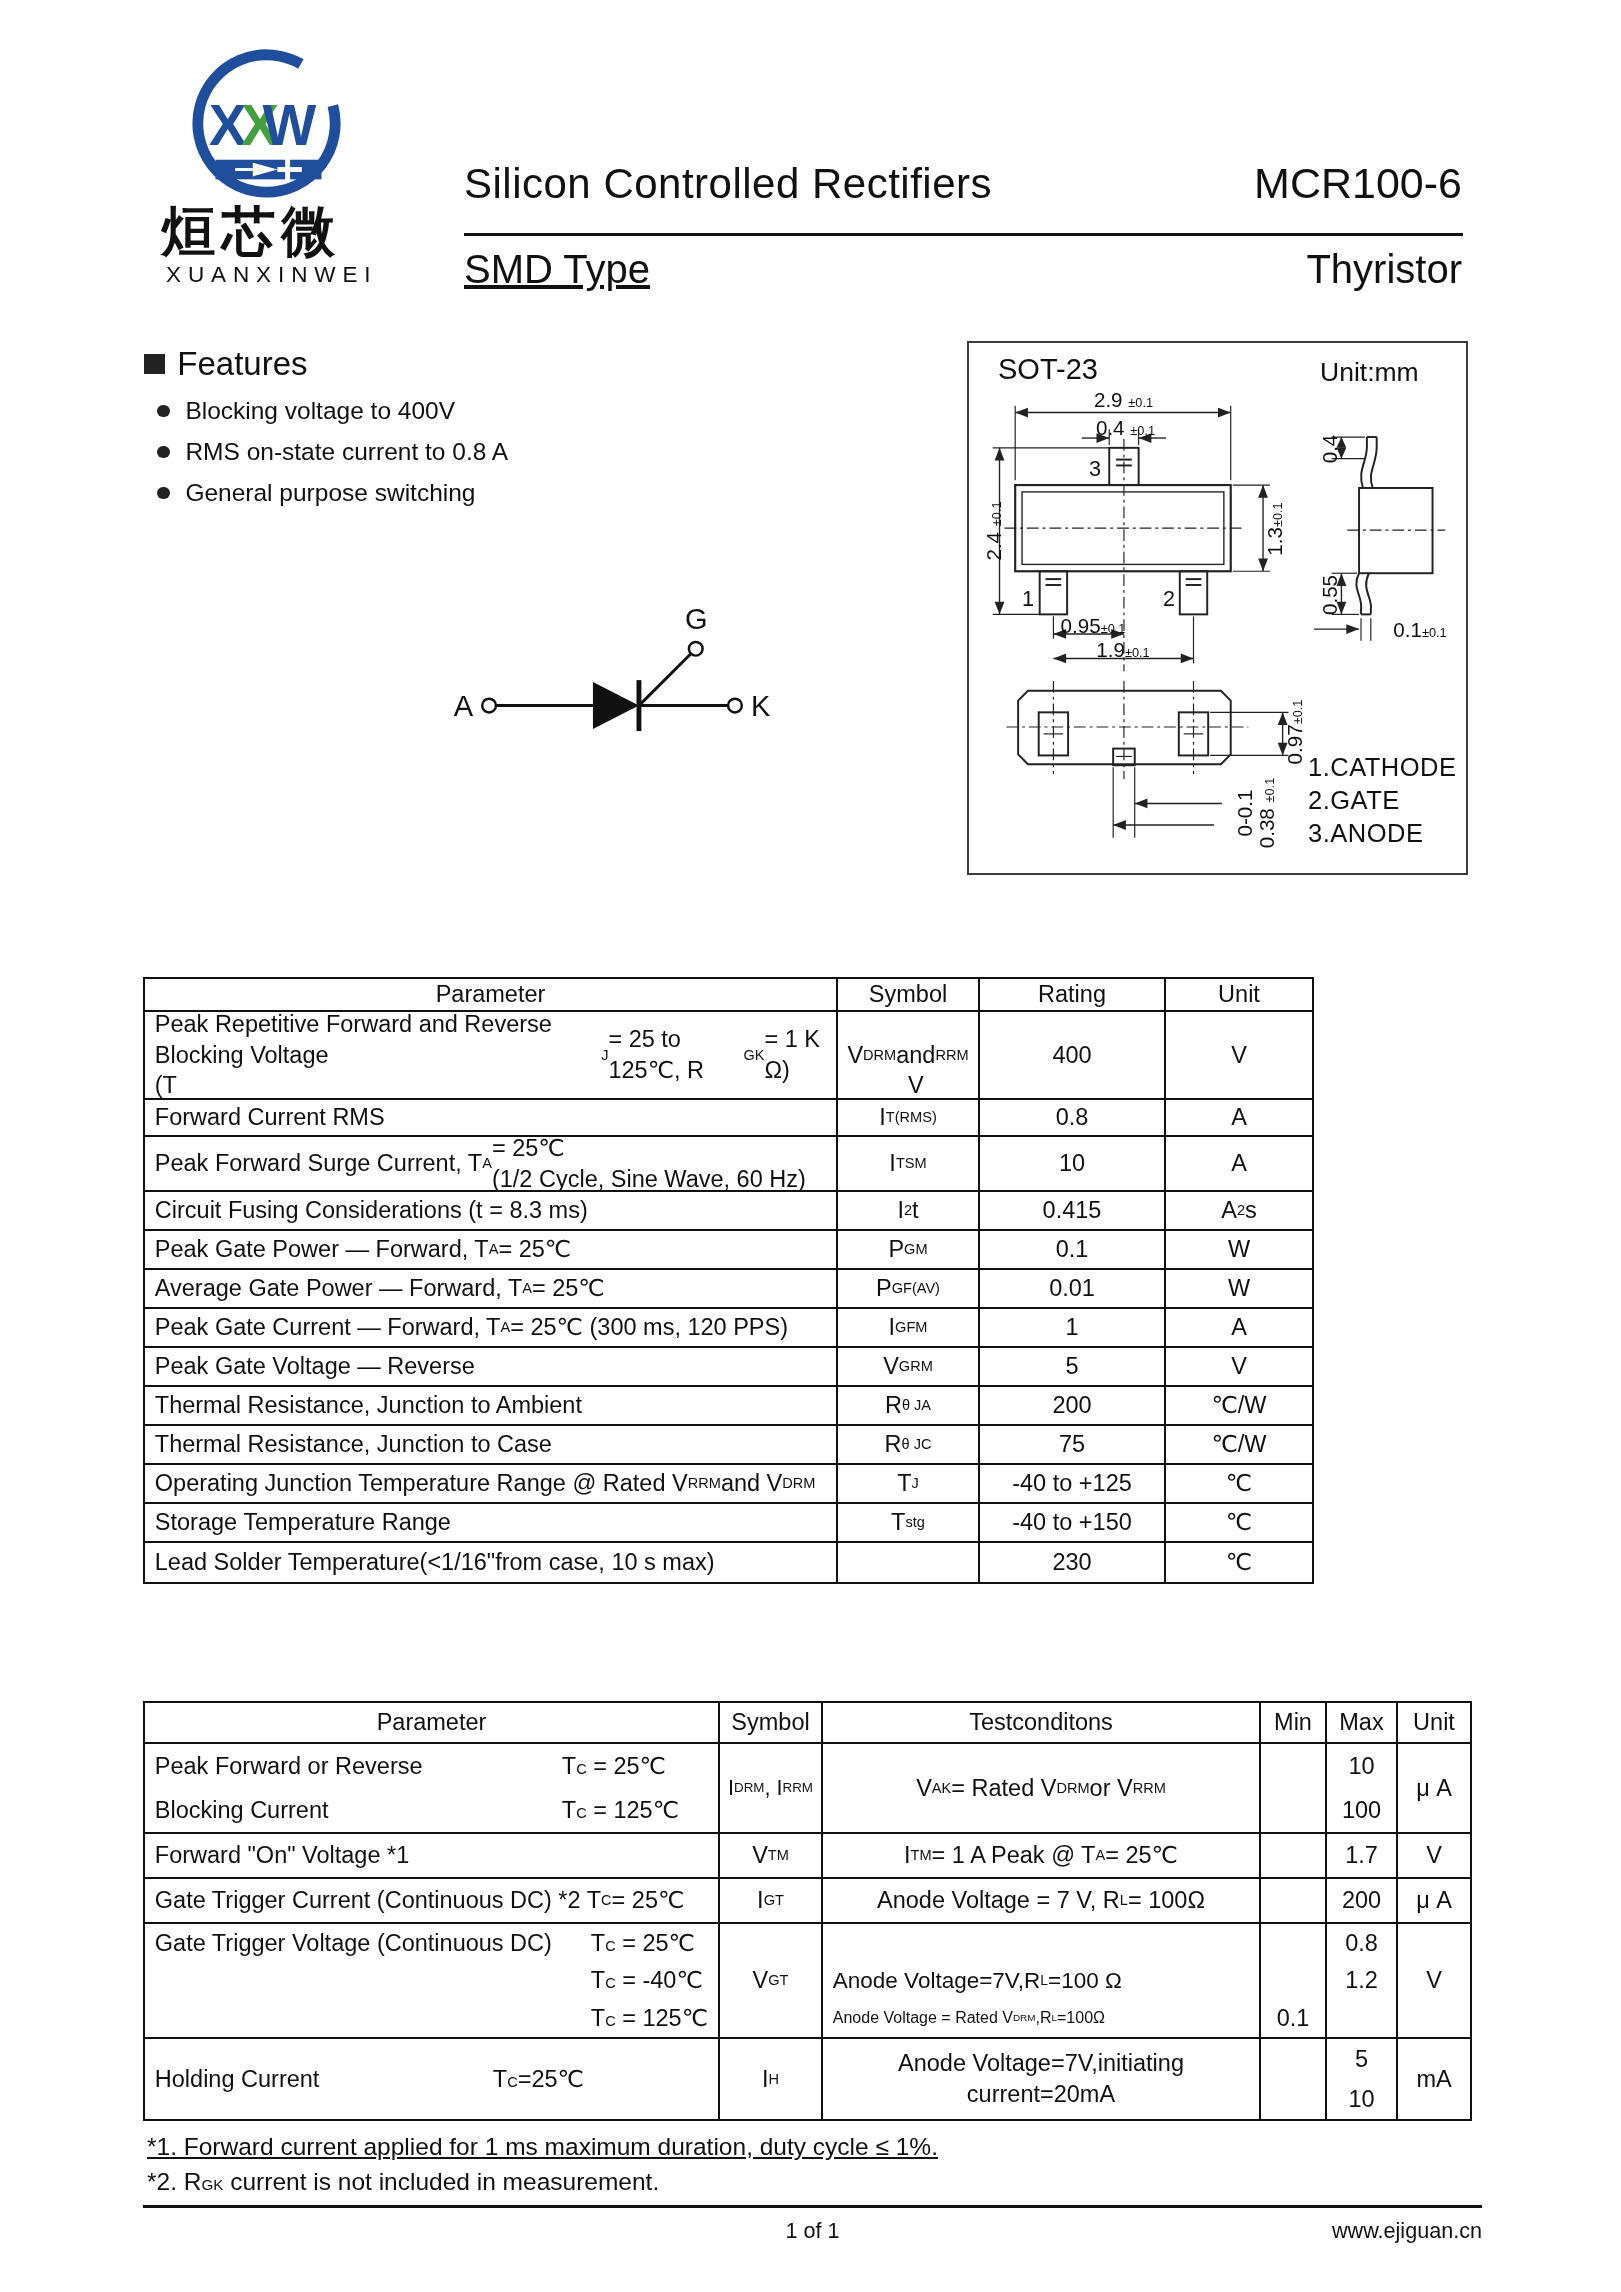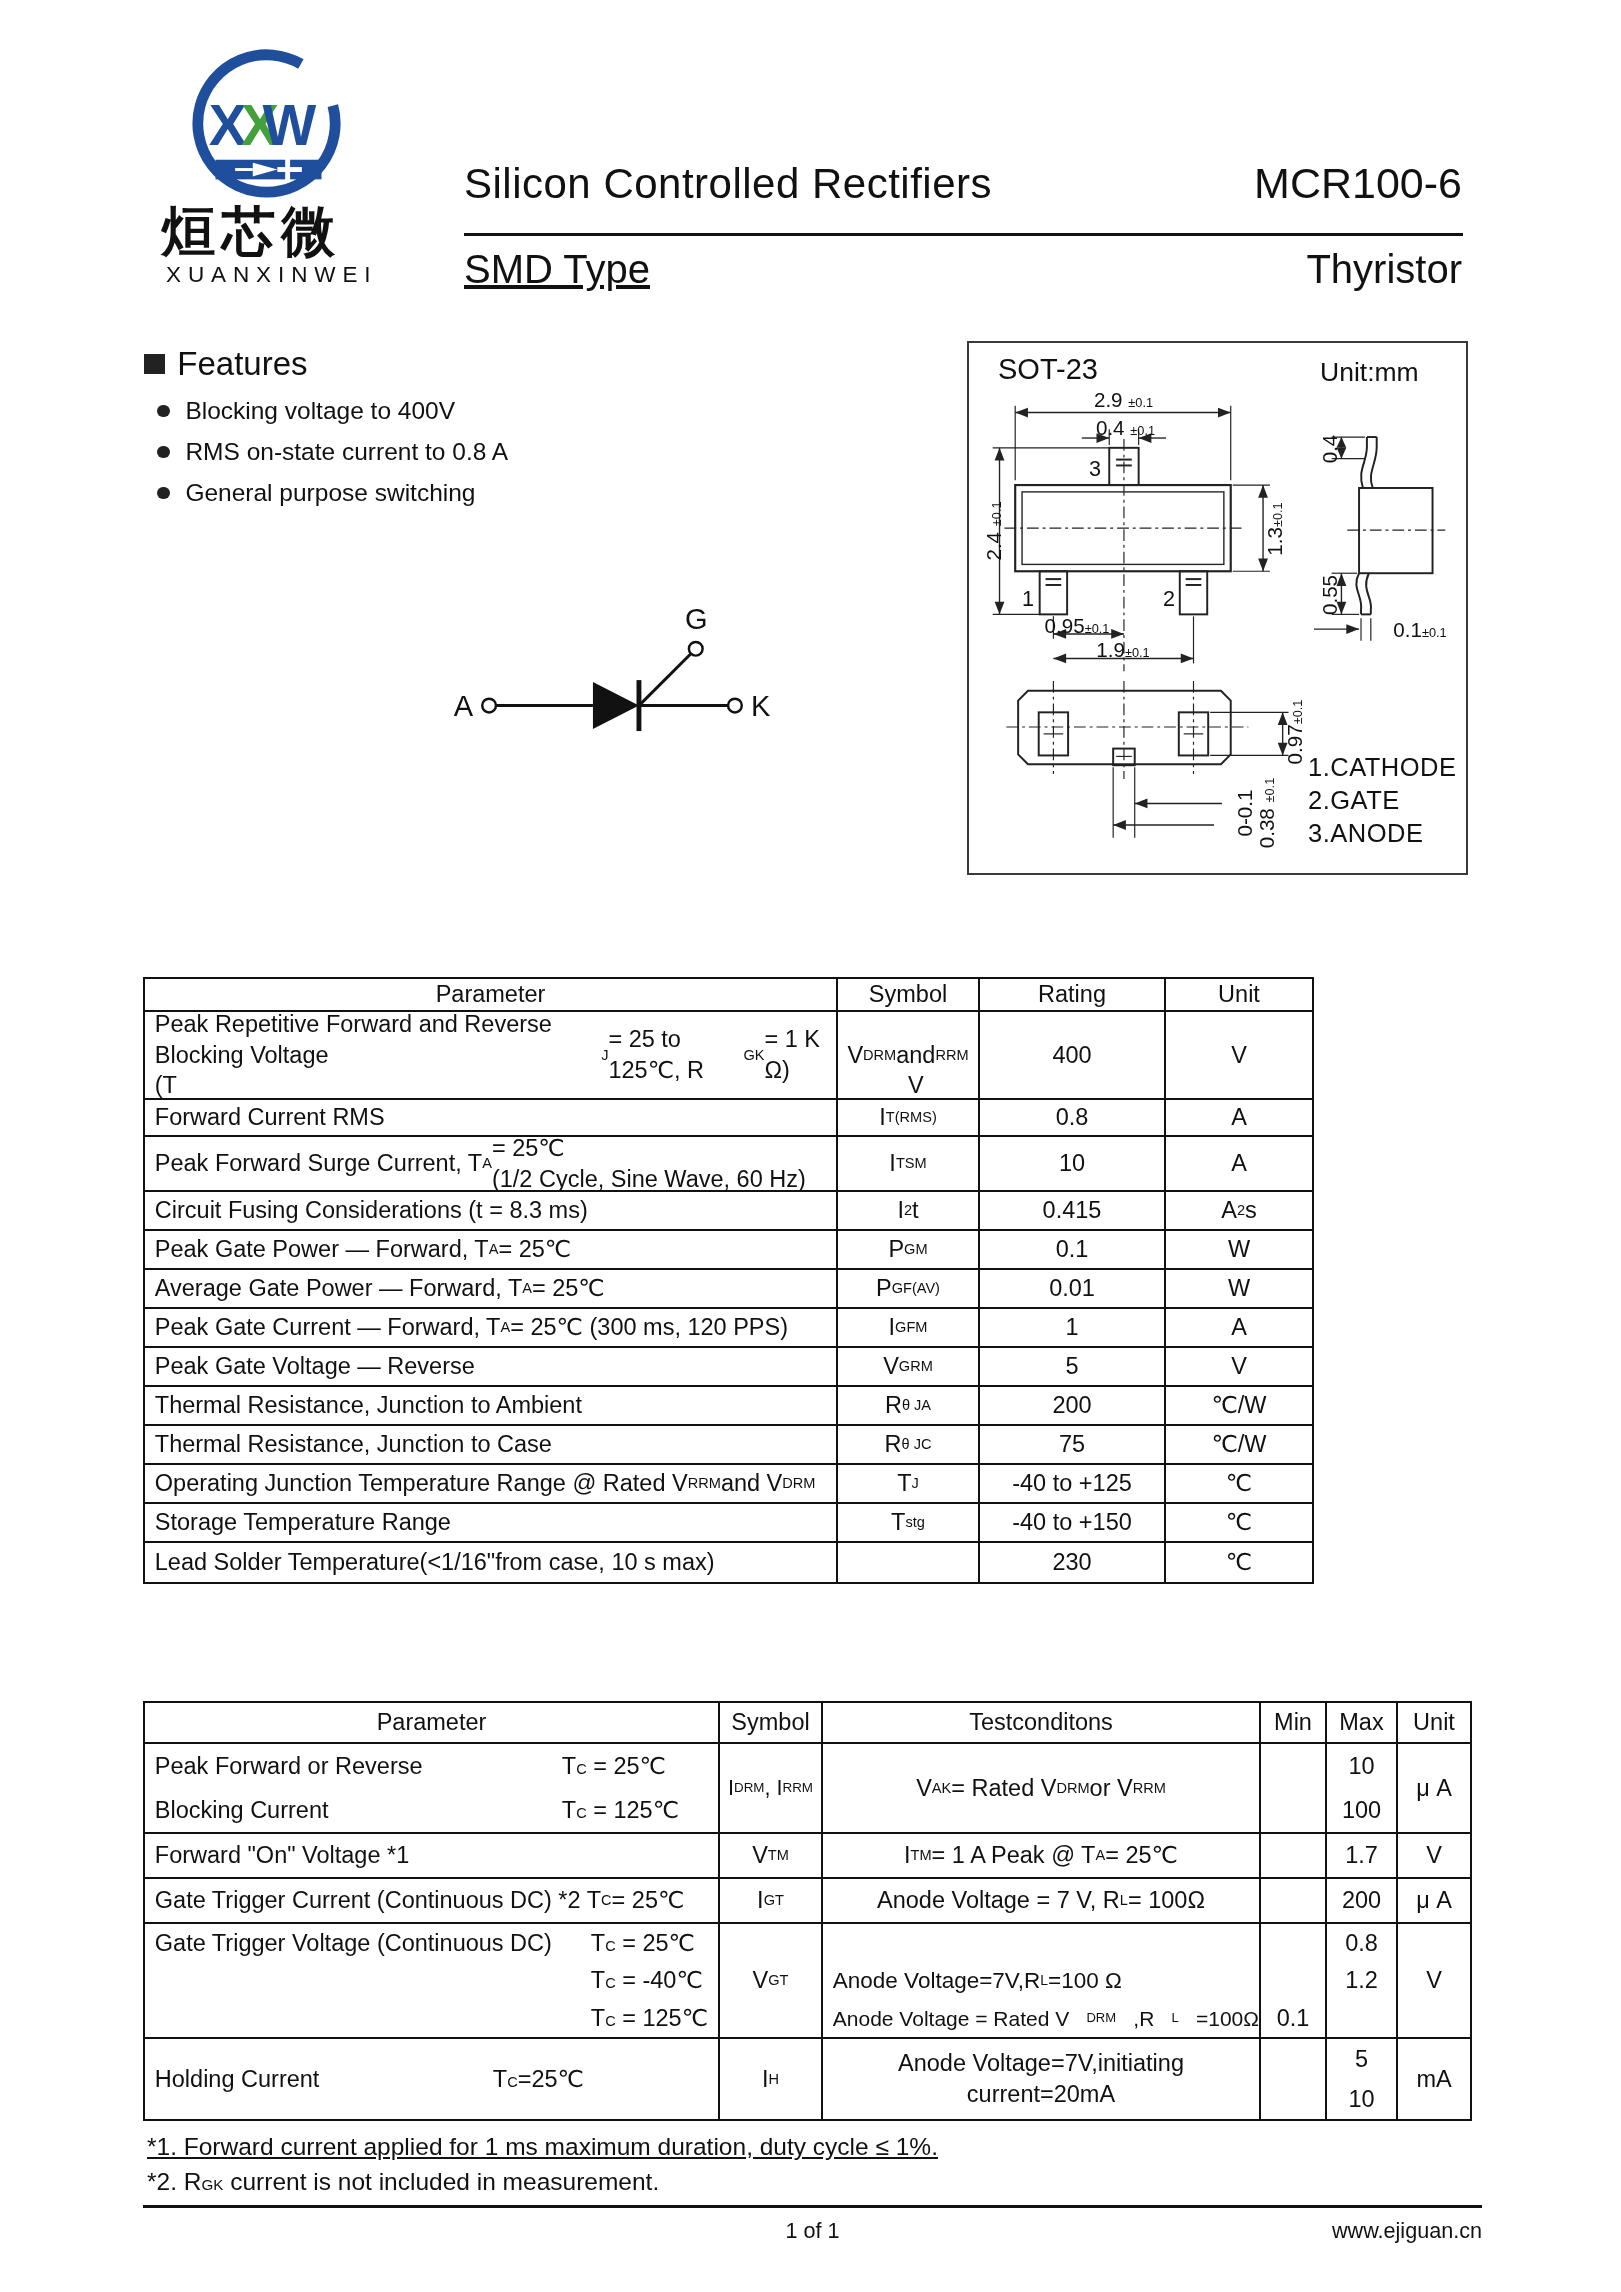--- a/index.html
+++ b/index.html
@@ -218,21 +218,21 @@
       <polygon points="169,470 182,465 182,475" fill="#222"></polygon>
       <line x1="147" y1="492" x2="250" y2="492" stroke="#222" stroke-width="1.4"></line>
       <polygon points="147,492 160,487 160,497" fill="#222"></polygon>
     </svg>
     <span class="lbl pkg-title" style="left:29px;top:9.8px;">SOT-23</span>
     <span class="lbl pkg-unit" style="left:351px;top:13.7px;">Unit:mm</span>
     <span class="lbl dim" style="left:108px;top:45px;width:93px;">2.9 <span class="sb">±0.1</span></span>
     <span class="lbl dim" style="left:110px;top:73px;width:93px;">0.4 <span class="sb">±0.1</span></span>
     <span class="lbl dim rot" style="left:-29px;top:176px;width:108px;">2.4 <span class="sb">±0.1</span></span>
     <span class="lbl dim rot" style="left:252px;top:174px;width:108px;">1.3<span class="sb">±0.1</span></span>
-    <span class="lbl dim" style="left:61px;top:271px;width:94px;">0.95<span class="sb">±0.1</span></span>
+    <span class="lbl dim" style="left:77px;top:271px;width:94px;">0.95<span class="sb">±0.1</span></span>
     <span class="lbl dim" style="left:107px;top:295px;width:94px;">1.9<span class="sb">±0.1</span></span>
     <span class="lbl dim rot" style="left:331px;top:94px;width:59px;">0.4</span>
     <span class="lbl dim rot" style="left:331px;top:240px;width:59px;">0.55</span>
     <span class="lbl dim" style="left:404px;top:275px;width:94px;">0.1<span class="sb">±0.1</span></span>
     <span class="lbl dim rot" style="left:277px;top:377px;width:98px;">0.97<span class="sb">±0.1</span></span>
     <span class="lbl dim rot" style="left:246px;top:458px;width:59px;">0-0.1</span>
     <span class="lbl dim rot" style="left:249px;top:458px;width:98px;">0.38 <span class="sb">±0.1</span></span>
     <span class="lbl pinno" style="left:120px;top:113px;">3</span>
     <span class="lbl pinno" style="left:53px;top:243px;">1</span>
     <span class="lbl pinno" style="left:194px;top:243px;">2</span>
@@ -372,21 +372,21 @@
         <div class="pline">
             <span class="temp4">T<span class="sb">C</span> = 125℃</span>
           </div>
       </div>
     </div>
     <div>V<span class="sb">GT</span></div>
     <div style="padding:0;">
       <div class="g3">
         <div class="condl" style="font-size:22.5px;"></div>
         <div class="condl" style="font-size:22.5px;">Anode Voltage=7V,R<span class="sb">L</span>=100 Ω</div>
-        <div class="condl" style="font-size:21px;justify-content:space-between;">Anode Voltage = Rated V<span class="sb">DRM</span>,R<span class="sb">L</span>=100Ω</div>
+        <div class="condl" style="font-size:16px;">Anode Voltage = Rated V<span class="sb">DRM</span>,R<span class="sb">L</span>=100Ω</div>
       </div>
     </div>
     <div style="padding:0;">
       <div class="g3" style="justify-items:center;">
         <span></span>
           <span></span>
         <span>0.1</span>
       </div>
     </div>
     <div style="padding:0;">

